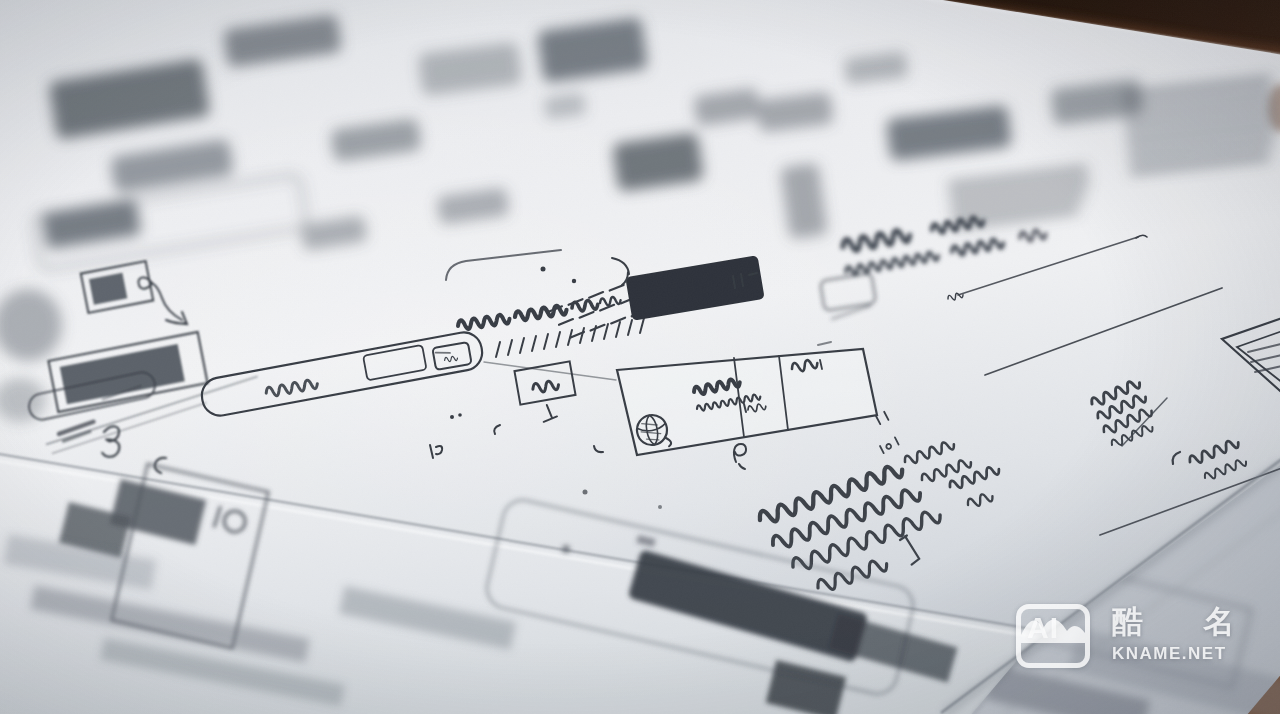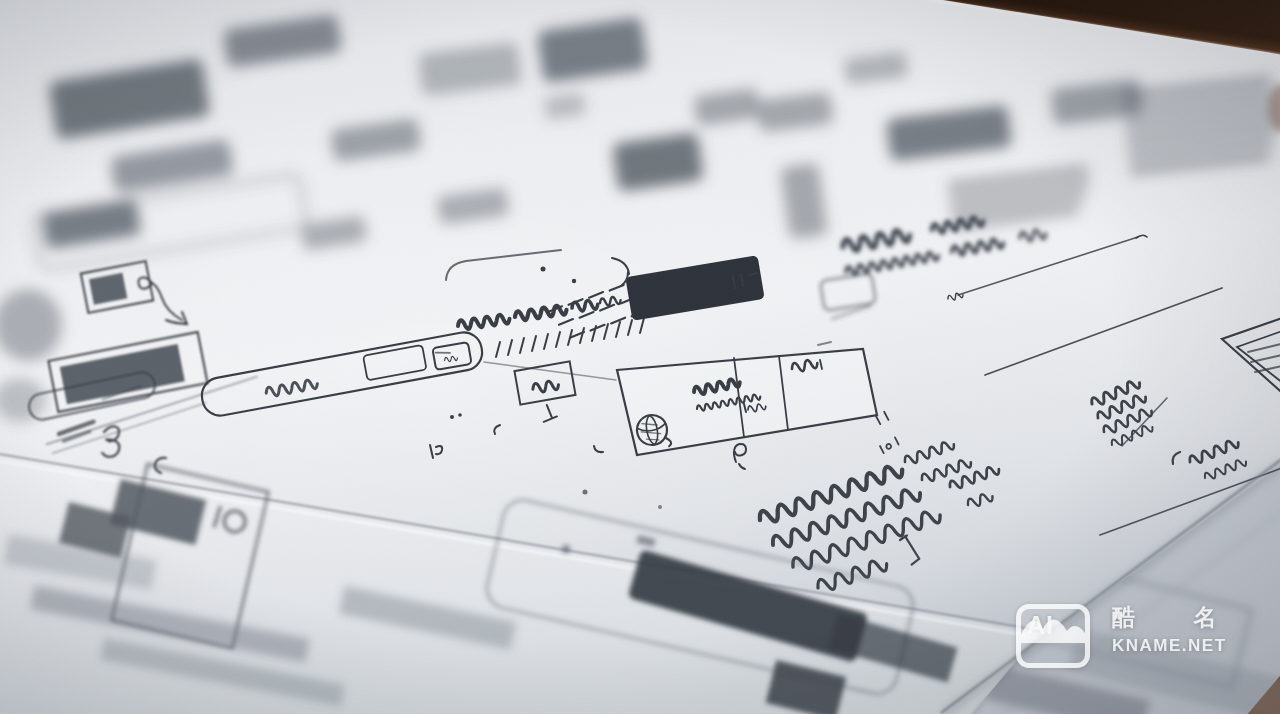--- a/index.html
+++ b/index.html
@@ -6,25 +6,25 @@
   .stage{position:relative;width:1280px;height:714px;overflow:hidden;
          font-family:"Liberation Sans", sans-serif;}
   .stage svg{position:absolute;inset:0;display:block;}
   
   .wm{position:absolute;left:1016px;top:604px;display:flex;align-items:flex-start;
       gap:22px;color:rgba(255,255,255,.88);opacity:.93;
       text-shadow:0 1px 4px rgba(96,102,112,.65);user-select:none;}
   .wm-icon{position:relative;width:74px;height:64px;border:5px solid rgba(255,255,255,.85);
       border-radius:13px;box-sizing:border-box;box-shadow:0 1px 5px rgba(96,102,112,.4);
       overflow:hidden;flex:none;}
-  .wm-icon .ai{position:absolute;left:6px;top:4px;font-size:25px;font-weight:bold;
+  .wm-icon .ai{position:absolute;left:6px;top:4px;font-size:30px;font-weight:bold;
       letter-spacing:1px;line-height:1;}
   .wm-icon svg{position:absolute;left:0;bottom:-2px;width:100%;height:34px;}
   .wm-col{display:flex;flex-direction:column;align-items:flex-start;margin-top:2px;}
-  .wm-brand{font-size:23px;font-weight:bold;letter-spacing:26px;line-height:1.0;
+  .wm-brand{font-size:31px;font-weight:bold;letter-spacing:26px;line-height:1.0;
       white-space:nowrap;}
   .wm-site{font-size:17px;font-weight:bold;letter-spacing:1.5px;margin-top:7px;
       white-space:nowrap;}
 </style>
 </head>
 <body>
 
 <div class="stage">
 <svg width="1280" height="714" viewBox="0 0 1280 714">
   <defs>

